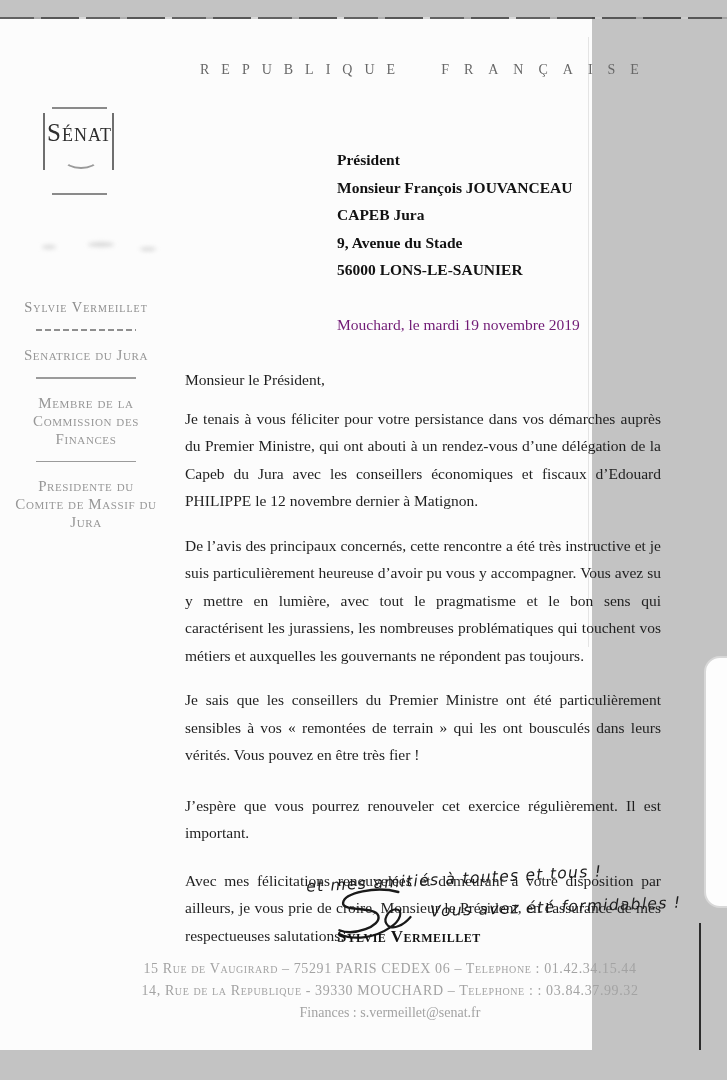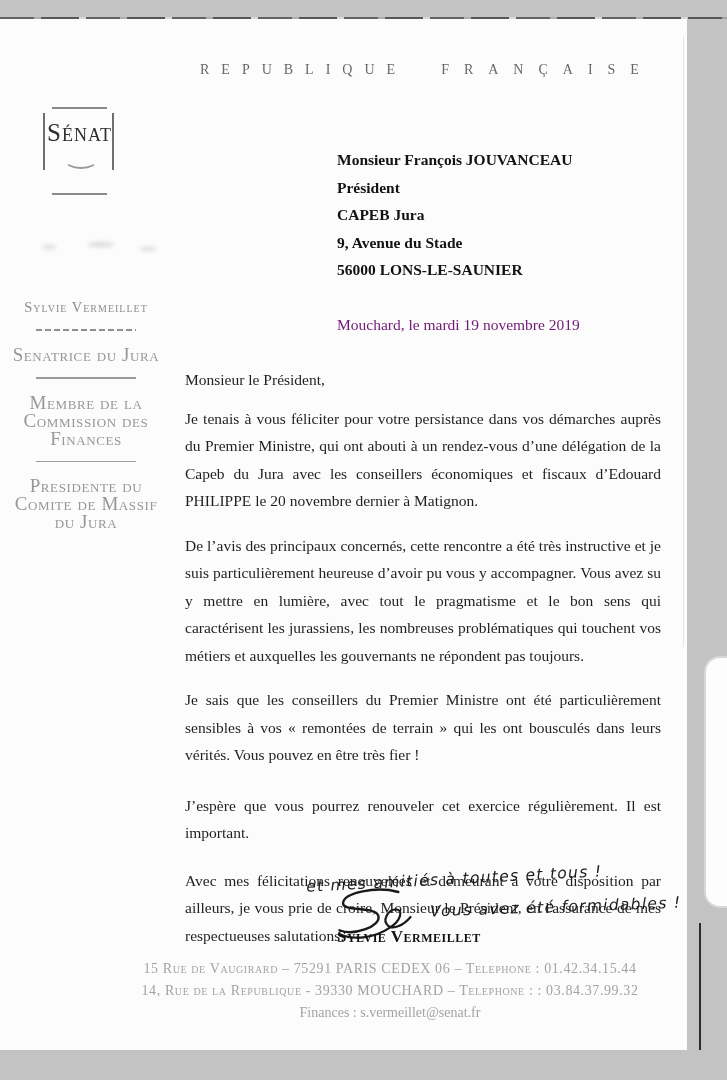--- a/index.html
+++ b/index.html
@@ -4,21 +4,21 @@
 <style>
   html,body{margin:0;padding:0;}
   body{width:727px;height:1080px;overflow:hidden;background:#c3c3c3;
        font-family:"Liberation Serif","DejaVu Serif",serif;}
   .scan{position:relative;width:727px;height:1080px;background:#c3c3c3;overflow:hidden;}
 
   .band{position:absolute;left:0;width:727px;background:#c3c3c3;}
   .band-top{top:0;height:17px;}
   .band-bottom{top:1050px;height:30px;}
 
-  .page{position:absolute;left:0;top:17px;width:687px;height:1033px;background:#fcfcfc;}
+  .page{position:absolute;left:0;top:17px;width:592px;height:1033px;background:#fcfcfc;}
   .top-edge{position:absolute;left:0;top:0;width:727px;height:2px;opacity:.8;
     background:repeating-linear-gradient(90deg,#3c3c3c 0 34px,#9a9a9a 34px 41px,#2e2e2e 41px 79px,#cfcfcf 79px 86px);}
   .edge-shadow{position:absolute;right:3px;top:20px;width:1px;height:610px;background:#e4e4e4;}
 
   
   .header{position:absolute;left:200px;top:45px;white-space:nowrap;color:#686868;
     font-size:14px;}
   .header .w1{letter-spacing:12px;}
   .header .w2{letter-spacing:15px;margin-left:34px;}
 
@@ -40,21 +40,21 @@
   .s3{left:140px;top:230px;width:16px;height:4px;}
 
   
   .recipient{position:absolute;left:337px;top:129px;font-weight:bold;font-size:15.5px;
     line-height:27.5px;color:#121212;}
 
   
   .sidebar{position:absolute;left:6px;top:282px;width:160px;text-align:center;
     font-variant:small-caps;color:#979797;}
   .sb-name{font-size:14.5px;letter-spacing:1px;color:#8d8d8d;margin-bottom:13px;}
-  .sb-item{font-size:19px;letter-spacing:.6px;line-height:18px;padding:0 6px;margin-bottom:13px;}
+  .sb-item{font-size:15px;letter-spacing:.6px;line-height:18px;padding:0 6px;margin-bottom:13px;}
   .sb-divider{width:100px;height:2px;margin:0 auto 15px auto;
     background:repeating-linear-gradient(90deg,#8f8f8f 0 6px,rgba(0,0,0,0) 6px 9px);}
   .sb-divider.solid{background:#9b9b9b;height:1.5px;}
 
   
   .dateline{position:absolute;left:337px;top:299px;font-size:15.5px;color:#701a75;}
   .letter-body{position:absolute;left:185px;top:349px;width:476px;font-size:15.5px;
     line-height:27.5px;color:#1f1f1f;text-align:justify;}
   .letter-body p{margin:0 0 17px 0;}
   .letter-body p.salutation{margin-bottom:11px;text-align:left;}
@@ -100,42 +100,42 @@
       <div class="logo-bar right"></div>
       <span class="logo-text">Sénat</span>
       <div class="logo-arc"></div>
       <div class="logo-line bottom"></div>
     </div>
     <div class="smudge s1"></div>
     <div class="smudge s2"></div>
     <div class="smudge s3"></div>
 
     <div class="recipient">
+      <div>Président</div>
       <div>Monsieur François JOUVANCEAU</div>
-      <div>Président</div>
       <div>CAPEB Jura</div>
       <div>9, Avenue du Stade</div>
       <div>56000 LONS-LE-SAUNIER</div>
     </div>
 
     <div class="sidebar">
       <div class="sb-name">Sylvie Vermeillet</div>
       <div class="sb-divider"></div>
       <div class="sb-item">Senatrice du Jura</div>
       <div class="sb-divider solid"></div>
       <div class="sb-item">Membre de la Commission des Finances</div>
       <div class="sb-divider solid"></div>
       <div class="sb-item">Presidente du Comite de Massif du Jura</div>
     </div>
 
     <div class="dateline">Mouchard, le mardi 19 novembre 2019</div>
 
     <div class="letter-body">
       <p class="salutation">Monsieur le Président,</p>
-      <p class="p1">Je tenais à vous féliciter pour votre persistance dans vos démarches auprès du Premier Ministre, qui ont abouti à un rendez-vous d’une délégation de la Capeb du Jura avec les conseillers économiques et fiscaux d’Edouard PHILIPPE le 20 novembre dernier à Matignon.</p>
+      <p class="p1">Je tenais à vous féliciter pour votre persistance dans vos démarches auprès du Premier Ministre, qui ont abouti à un rendez-vous d’une délégation de la Capeb du Jura avec les conseillers économiques et fiscaux d’Edouard PHILIPPE le 12 novembre dernier à Matignon.</p>
       <p class="p2">De l’avis des principaux concernés, cette rencontre a été très instructive et je suis particulièrement heureuse d’avoir pu vous y accompagner. Vous avez su y mettre en lumière, avec tout le pragmatisme et le bon sens qui caractérisent les jurassiens, les nombreuses problématiques qui touchent vos métiers et auxquelles les gouvernants ne répondent pas toujours.</p>
       <p class="p3">Je sais que les conseillers du Premier Ministre ont été particulièrement sensibles à vos « remontées de terrain » qui les ont bousculés dans leurs vérités. Vous pouvez en être très fier !</p>
       <p class="p4">J’espère que vous pourrez renouveler cet exercice régulièrement. Il est important.</p>
       <p class="p5">Avec mes félicitations renouvelées et demeurant à votre disposition par ailleurs, je vous prie de croire, Monsieur le Président, en l'assurance de mes respectueuses salutations.</p>
     </div>
 
     <div class="hw hw1">et mes amitiés à toutes et tous !</div>
     <div class="hw hw2">Vous avez été formidables !</div>
 
     <svg class="signature" width="92" height="54" viewBox="0 0 92 54" fill="none">

